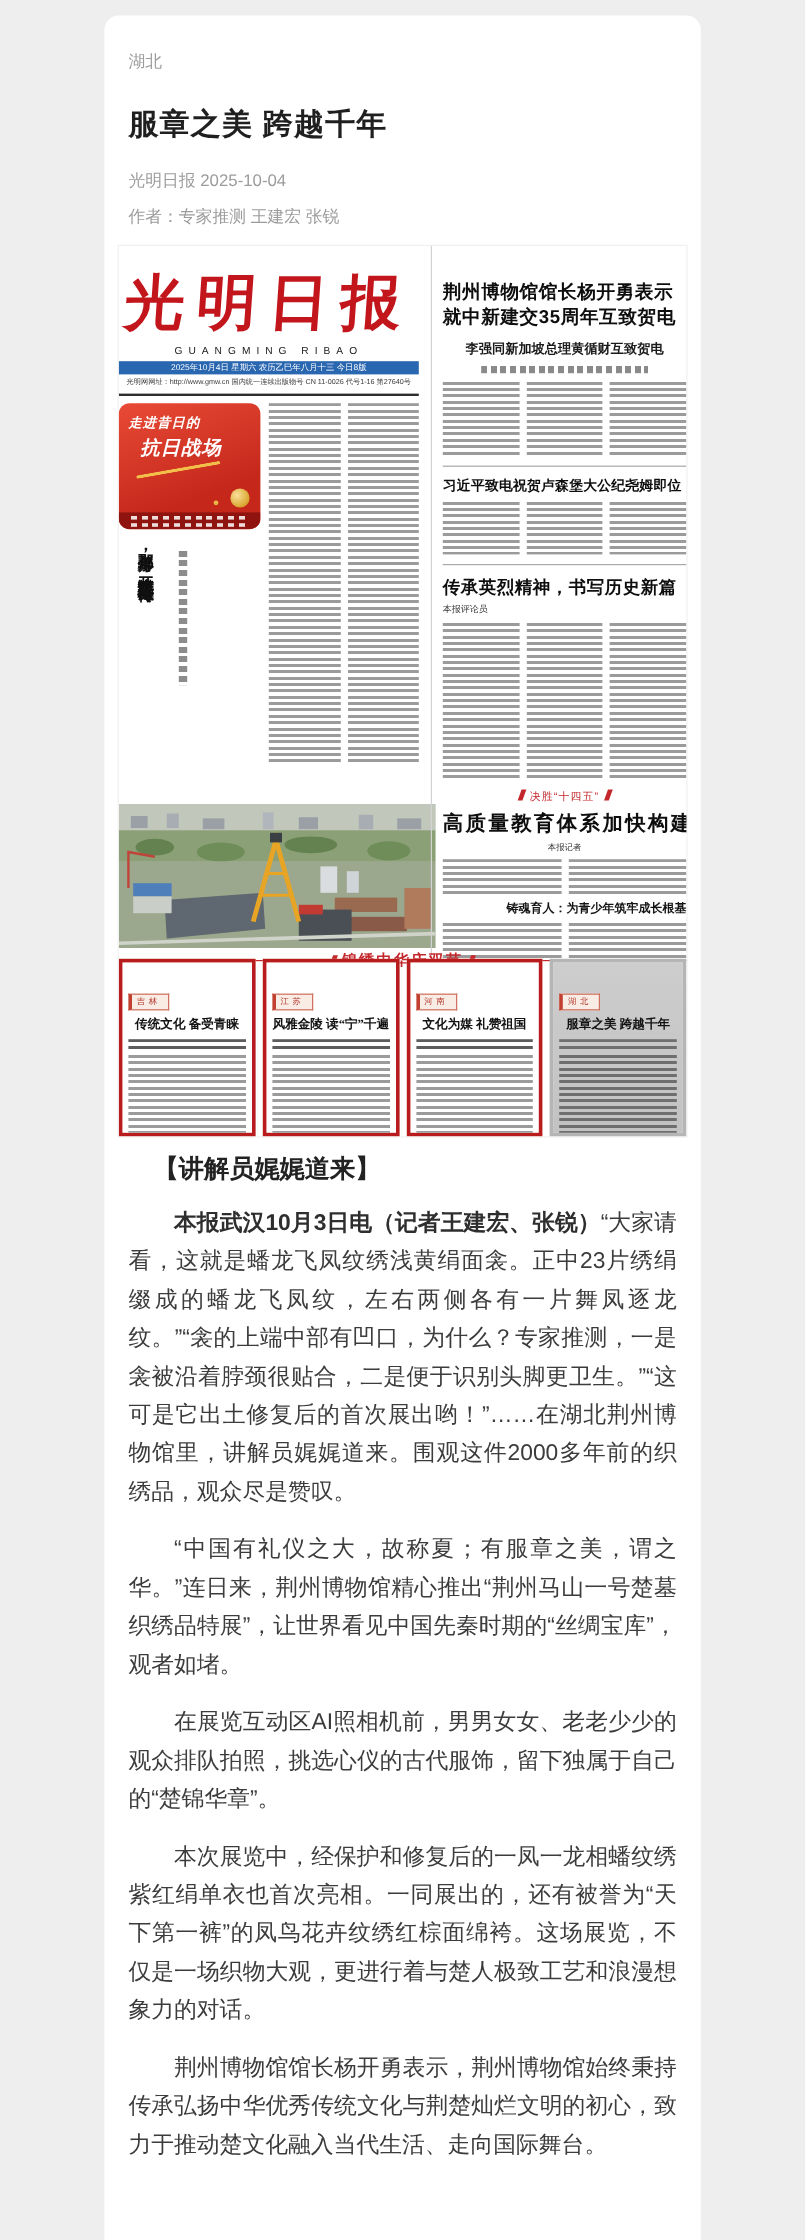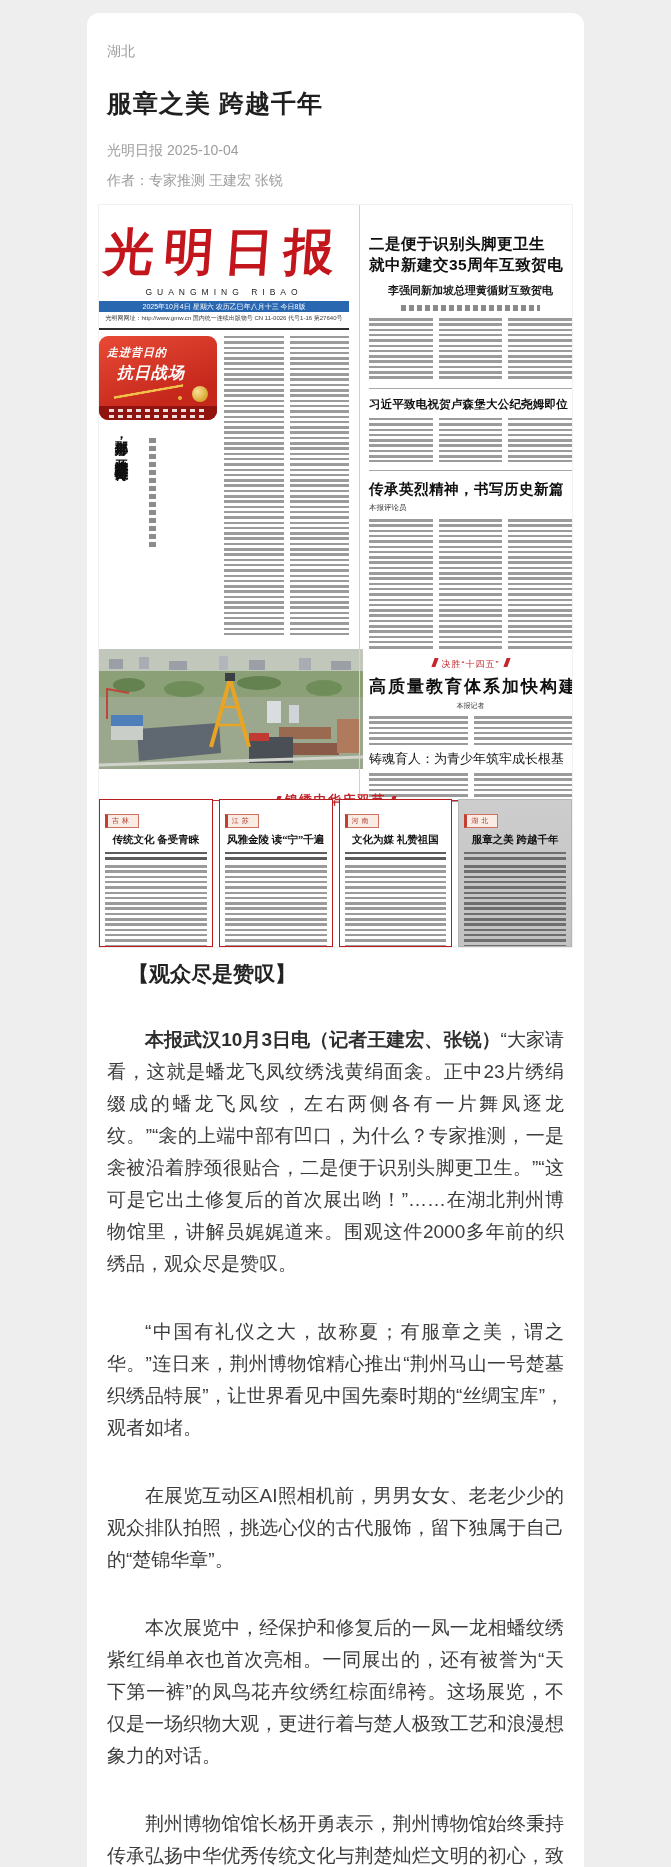--- a/index.html
+++ b/index.html
@@ -34,21 +34,21 @@
   .np-logo-en { text-align:center; font-size:8.5px; letter-spacing:5px; color:#222; margin-top:2px; }
   .np-datebar {
     margin-top:4px; background:#2a67b1; color:#fff; font-size:7px;
     height:11px; line-height:11px; text-align:center; white-space:nowrap; overflow:hidden;
   }
   .np-infoline { margin-top:2px; font-size:6px; color:#3a3a3a; white-space:nowrap; overflow:hidden; text-align:center; }
 
   .np-leftbody { display:flex; gap:7px; margin-top:6px; }
   .np-colA { width:118px; }
   .np-badge {
-    position:relative; width:118px; height:84px; border-radius:9px;
+    position:relative; width:118px; height:105px; border-radius:9px;
     background:linear-gradient(160deg,#e84a36,#c5281b 70%); overflow:hidden; padding:9px 8px 0;
   }
   .np-badge .b1 { color:#fff; font-size:11px; font-weight:700; font-style:italic; letter-spacing:1px; }
   .np-badge .b2 { color:#fff; font-size:16px; font-weight:700; font-style:italic; margin-top:3px; margin-left:10px; letter-spacing:1px;}
   .b-swoosh { width:70%; border-bottom:3px solid #f2c04a; transform:rotate(-10deg); margin:6px 0 0 6px; border-radius:2px;}
   .b-emblem {
     position:absolute; right:9px; bottom:18px; width:16px; height:16px; border-radius:50%;
     background:radial-gradient(circle at 35% 35%, #f9e09a, #d9a52f 70%);
     box-shadow:-20px 4px 0 -6px #e8b743;
   }
@@ -81,41 +81,41 @@
   .np-rule { border-top:1px solid #a8a8a8; margin-top:8px; }
   .np-h2 { margin-top:8px; font-size:11.5px; font-weight:700; color:#0e0e0e; white-space:nowrap; letter-spacing:.2px;}
   .np-h3 { margin-top:9px; font-family:"Liberation Serif","DejaVu Serif",serif; font-weight:700;
     font-size:14.5px; color:#0e0e0e; text-align:left; white-space:nowrap; letter-spacing:.5px;}
   .np-h3b { margin-top:4px; font-size:7.5px; color:#333; }
   .np-badge2 { margin-top:7px; text-align:center; font-size:9px; font-weight:400; color:#c3272b; letter-spacing:1px;}
   .sl { display:inline-block; width:4px; height:9px; background:#c3272b; transform:skewX(-20deg); margin:0 5px; }
   .np-h4 { margin-top:4px; font-family:"Liberation Serif","DejaVu Serif",serif; font-weight:700;
     font-size:17px; color:#0e0e0e; text-align:left; letter-spacing:2px; white-space:nowrap;}
   .np-h4b { margin-top:3px; font-size:7px; color:#333; text-align:center; }
-  .np-subhead { margin-top:4px; font-size:13px; font-weight:400; color:#151515; text-align:left; white-space:nowrap;}
+  .np-subhead { margin-top:4px; font-size:10px; font-weight:700; color:#151515; text-align:right; white-space:nowrap;}
 
   .np-banner { position:absolute; left:0; right:0; top:587px; display:flex; align-items:center; }
   .np-banner .ln { flex:1; height:1px; background:#c3272b; }
   .bl-label { font-size:12.5px; font-weight:700; color:#c3272b; letter-spacing:2px; white-space:nowrap;}
 
   .np-boxes { position:absolute; left:0; right:0; top:594px; bottom:0; display:flex; gap:6px; }
-  .np-box { flex:1; border:1px solid #b91c1c; background:#fff; padding:9px 5px 0; overflow:hidden; }
+  .np-box { flex:1; border:3px solid #b91c1c; background:#fff; padding:22px 5px 0; overflow:hidden; }
   .np-box.hl { background:linear-gradient(#cdcdcd,#c2c2c2); border-color:#b5b5b5; }
   .np-region { display:inline-block; font-size:7px; color:#b5372c; letter-spacing:3px;
     border:1px solid #cf6f5f; border-left:3px solid #c1402f; background:#f8ece4; padding:1px 6px 1px 4px; }
   .np-box-title { margin:5px 0 5px; font-family:"Liberation Serif","DejaVu Serif",serif;
     font-weight:700; font-size:10.5px; color:#121212; text-align:center; white-space:nowrap; }
   .bx-lead { height:10px; margin-bottom:3px; }
   .bx-body { height:110px; }
   .np-box.hl .tx { background:repeating-linear-gradient(to bottom,#6e6e6e 0 2.5px, transparent 2.5px 5.3px); }
 
   
   .article { padding:0 9px; color:#3c3c3c; }
   .sec { margin-top:12px; font-size:21px; font-weight:700; color:#222; text-indent:1em; }
-  .body-p { margin-top:36px; font-size:19px; line-height:32px; text-align:justify; text-indent:2em; }
+  .body-p { margin-top:16px; font-size:19px; line-height:32px; text-align:justify; text-indent:2em; }
   .body-p b { font-weight:700; color:#2e2e2e; }
 </style>
 </head>
 <body>
 
 <div class="card">
 
   <div class="category">湖北</div>
   <h1 class="page-title">服章之美 跨越千年</h1>
   <div class="meta src">光明日报 2025-10-04</div>
@@ -183,21 +183,21 @@
         <rect x="150" y="84" width="20" height="8" fill="#c23b32"></rect>
         <path d="M112 98 L131 30 L150 98" stroke="#e8a424" stroke-width="4" fill="none"></path>
         <path d="M118 76 L144 76 M122 58 L140 58" stroke="#e8a424" stroke-width="2.5"></path>
         <rect x="126" y="24" width="10" height="8" fill="#3a3f44"></rect>
         <path d="M0 116 L264 108" stroke="#cfd3c9" stroke-width="3"></path>
       </svg>
     </div>
 
     <div class="np-right">
       <div class="np-h1">
-        <div>二是便于识别头脚更卫生</div>
+        <div>荆州博物馆馆长杨开勇表示</div>
         <div>就中新建交35周年互致贺电</div>
       </div>
       <div class="np-h1sub">李强同新加坡总理黄循财互致贺电</div>
       <div class="byline-tx"></div>
       <div class="cols h62">
         <div class="tx"></div>
           <div class="tx"></div>
           <div class="tx"></div>
       </div>
       <div class="np-rule"></div>
@@ -261,21 +261,21 @@
       <div class="np-box hl">
         <span class="np-region">湖北</span>
         <div class="np-box-title">服章之美 跨越千年</div>
         <div class="tx dark bx-lead"></div>
         <div class="tx bx-body"></div>
       </div>
     </div>
   </div>
 
   <div class="article">
-    <p class="sec">【观众尽是赞叹】</p>
+    <p class="sec">【讲解员娓娓道来】</p>
     <p class="body-p"><b>本报武汉10月3日电（记者王建宏、张锐）</b><span>“大家请看，这就是蟠龙飞凤纹绣浅黄绢面衾。正中23片绣绢缀成的蟠龙飞凤纹，左右两侧各有一片舞凤逐龙纹。”“衾的上端中部有凹口，为什么？专家推测，一是衾被沿着脖颈很贴合，二是便于识别头脚更卫生。”“这可是它出土修复后的首次展出哟！”……在湖北荆州博物馆里，讲解员娓娓道来。围观这件2000多年前的织绣品，观众尽是赞叹。</span></p>
     <p class="body-p">“中国有礼仪之大，故称夏；有服章之美，谓之华。”连日来，荆州博物馆精心推出“荆州马山一号楚墓织绣品特展”，让世界看见中国先秦时期的“丝绸宝库”，观者如堵。</p>
     <p class="body-p">在展览互动区AI照相机前，男男女女、老老少少的观众排队拍照，挑选心仪的古代服饰，留下独属于自己的“楚锦华章”。</p>
     <p class="body-p">本次展览中，经保护和修复后的一凤一龙相蟠纹绣紫红绢单衣也首次亮相。一同展出的，还有被誉为“天下第一裤”的凤鸟花卉纹绣红棕面绵袴。这场展览，不仅是一场织物大观，更进行着与楚人极致工艺和浪漫想象力的对话。</p>
     <p class="body-p">荆州博物馆馆长杨开勇表示，荆州博物馆始终秉持传承弘扬中华优秀传统文化与荆楚灿烂文明的初心，致力于推动楚文化融入当代生活、走向国际舞台。</p>
   </div>
 
 </div>
 
 </body></html>

